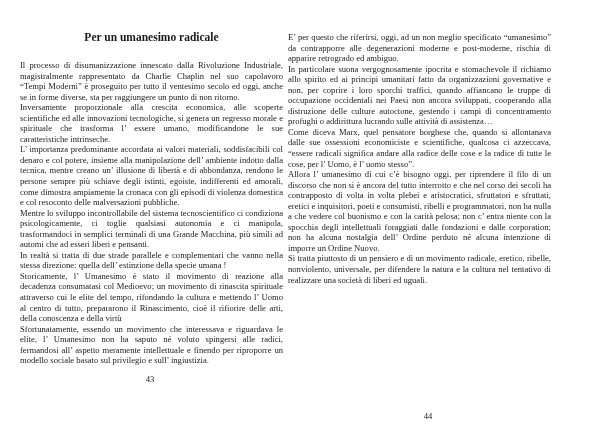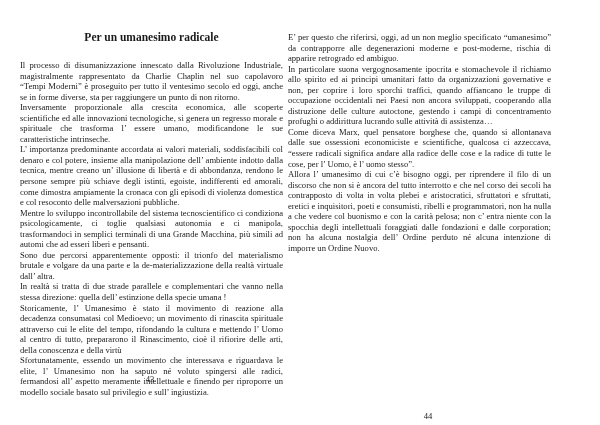--- a/index.html
+++ b/index.html
@@ -78,31 +78,31 @@
 
 <div class="spread">
 
   <div class="page page-left">
     <h1 class="title">Per un umanesimo radicale</h1>
     <div class="content">
       <p class="para">Il processo di disumanizzazione innescato dalla Rivoluzione Industriale, magistralmente rappresentato da Charlie Chaplin nel suo capolavoro “Tempi Moderni” è proseguito per tutto il ventesimo secolo ed oggi, anche se in forme diverse, sta per raggiungere un punto di non ritorno.</p>
       <p class="para">Inversamente proporzionale alla crescita economica, alle scoperte scientifiche ed alle innovazioni tecnologiche, si genera un regresso morale e spirituale che trasforma l’ essere umano, modificandone le sue caratteristiche intrinseche.</p>
       <p class="para">L’ importanza predominante accordata ai valori materiali, soddisfacibili col denaro e col potere, insieme alla manipolazione dell’ ambiente indotto dalla tecnica, mentre creano un’ illusione di libertà e di abbondanza, rendono le persone sempre più schiave degli istinti, egoiste, indifferenti ed amorali, come dimostra ampiamente la cronaca con gli episodi di violenza domestica e col resoconto delle malversazioni pubbliche.</p>
       <p class="para">Mentre lo sviluppo incontrollabile del sistema tecnoscientifico ci condiziona psicologicamente, ci toglie qualsiasi autonomia e ci manipola, trasformandoci in semplici terminali di una Grande Macchina, più simili ad automi che ad esseri liberi e pensanti.</p>
-      <p class="para">Sono due percorsi apparentemente opposti: il trionfo del materialismo brutale e volgare da una parte e la de-materializzazione della realtà virtuale dall’ altra.</p>
       <p class="para">In realtà si tratta di due strade parallele e complementari che vanno nella stessa direzione: quella dell’ estinzione della specie umana !</p>
       <p class="para">Storicamente, l’ Umanesimo è stato il movimento di reazione alla decadenza consumatasi col Medioevo; un movimento di rinascita spirituale attraverso cui le elite del tempo, rifondando la cultura e mettendo l’ Uomo al centro di tutto, prepararono il Rinascimento, cioè il rifiorire delle arti, della conoscenza e della virtù</p>
       <p class="para">Sfortunatamente, essendo un movimento che interessava e riguardava le elite, l’ Umanesimo non ha saputo né voluto spingersi alle radici, fermandosi all’ aspetto meramente intellettuale e finendo per riproporre un modello sociale basato sul privilegio e sull’ ingiustizia.</p>
     </div>
     <div class="page-number">43</div>
   </div>
 
   <div class="page page-right">
     <div class="content" style="top: 32px;">
       <p class="para">E’ per questo che riferirsi, oggi, ad un non meglio specificato “umanesimo” da contrapporre alle degenerazioni moderne e post-moderne, rischia di apparire retrogrado ed ambiguo.</p>
       <p class="para">In particolare suona vergognosamente ipocrita e stomachevole il richiamo allo spirito ed ai principi umanitari fatto da organizzazioni governative e non, per coprire i loro sporchi traffici, quando affiancano le truppe di occupazione occidentali nei Paesi non ancora sviluppati, cooperando alla distruzione delle culture autoctone, gestendo i campi di concentramento profughi o addirittura lucrando sulle attività di assistenza…</p>
       <p class="para">Come diceva Marx, quel pensatore borghese che, quando si allontanava dalle sue ossessioni economiciste e scientifiche, qualcosa ci azzeccava, “essere radicali significa andare alla radice delle cose e la radice di tutte le cose, per l’ Uomo, è l’ uomo stesso”.</p>
       <p class="para">Allora l’ umanesimo di cui c’è bisogno oggi, per riprendere il filo di un discorso che non si è ancora del tutto interrotto e che nel corso dei secoli ha contrapposto di volta in volta plebei e aristocratici, sfruttatori e sfruttati, eretici e inquisitori, poeti e consumisti, ribelli e programmatori, non ha nulla a che vedere col buonismo e con la carità pelosa; non c’ entra niente con la spocchia degli intellettuali foraggiati dalle fondazioni e dalle corporation; non ha alcuna nostalgia dell’ Ordine perduto né alcuna intenzione di imporre un Ordine Nuovo.</p>
+      <p class="para">Si tratta piuttosto di un pensiero e di un movimento radicale, eretico, ribelle, nonviolento, universale, per difendere la natura e la cultura nel tentativo di realizzare una società di liberi ed uguali.</p>
     </div>
     <div class="page-number">44</div>
   </div>
 
 </div>
 
 </body></html>

